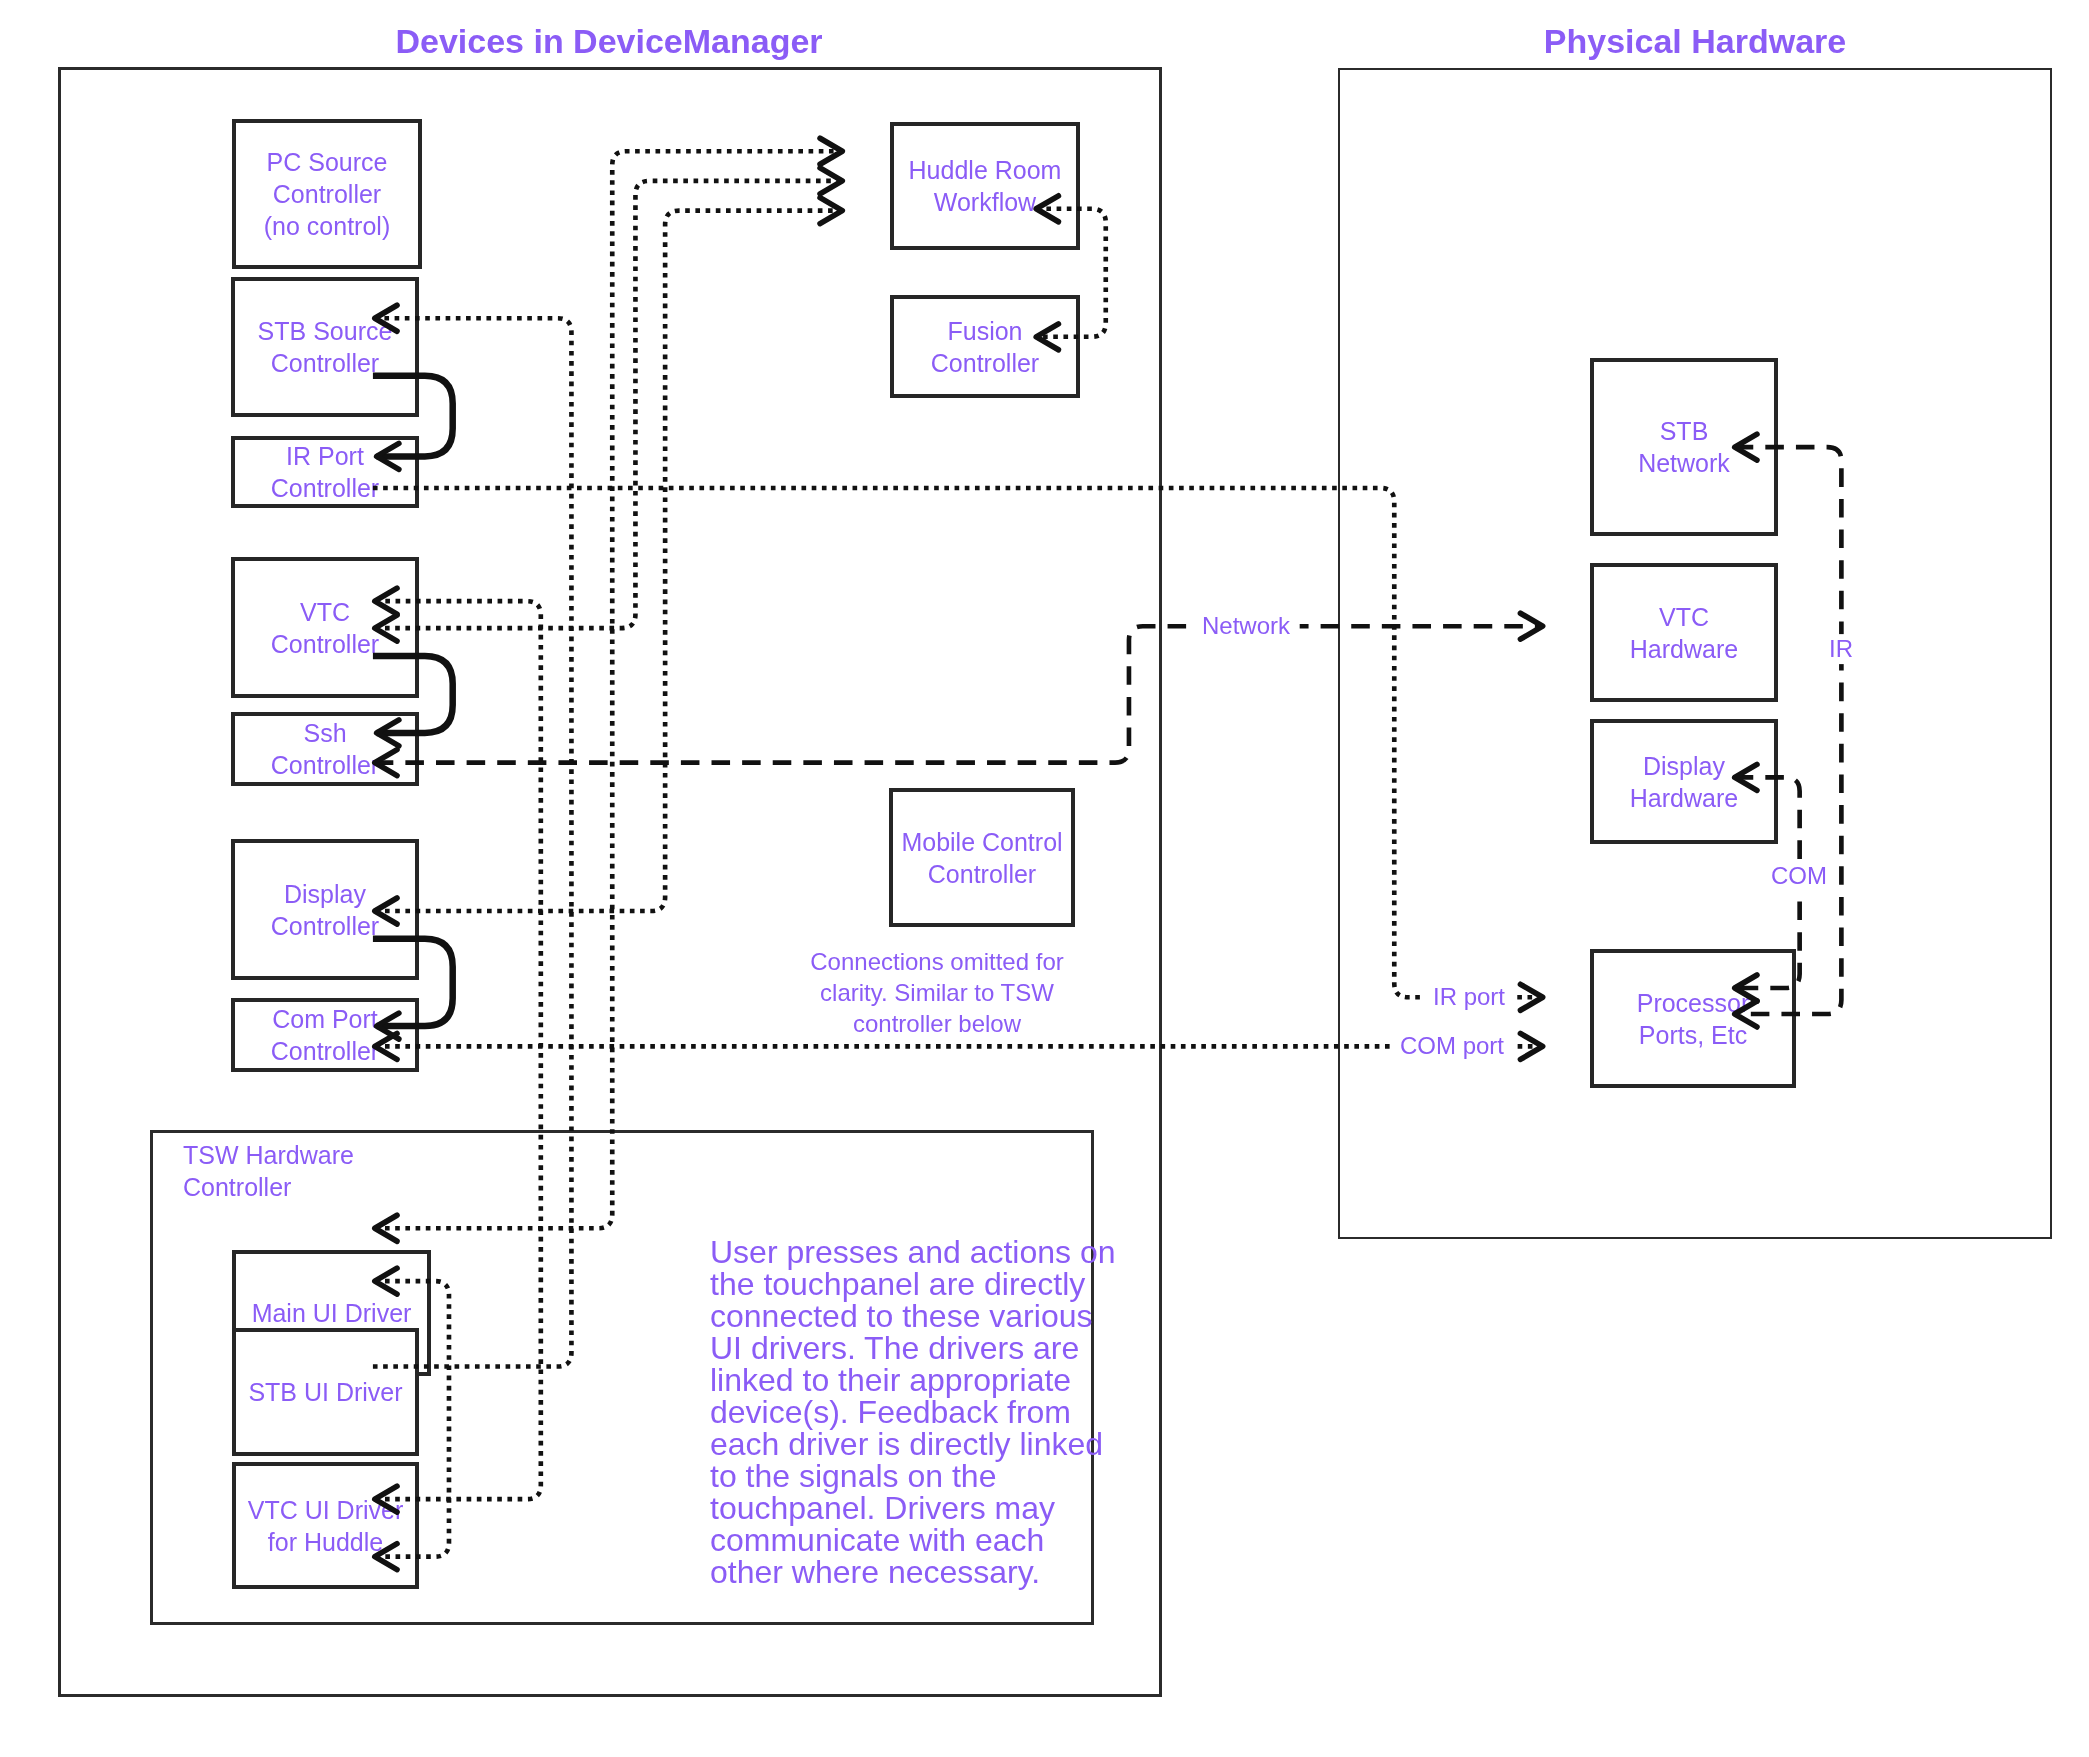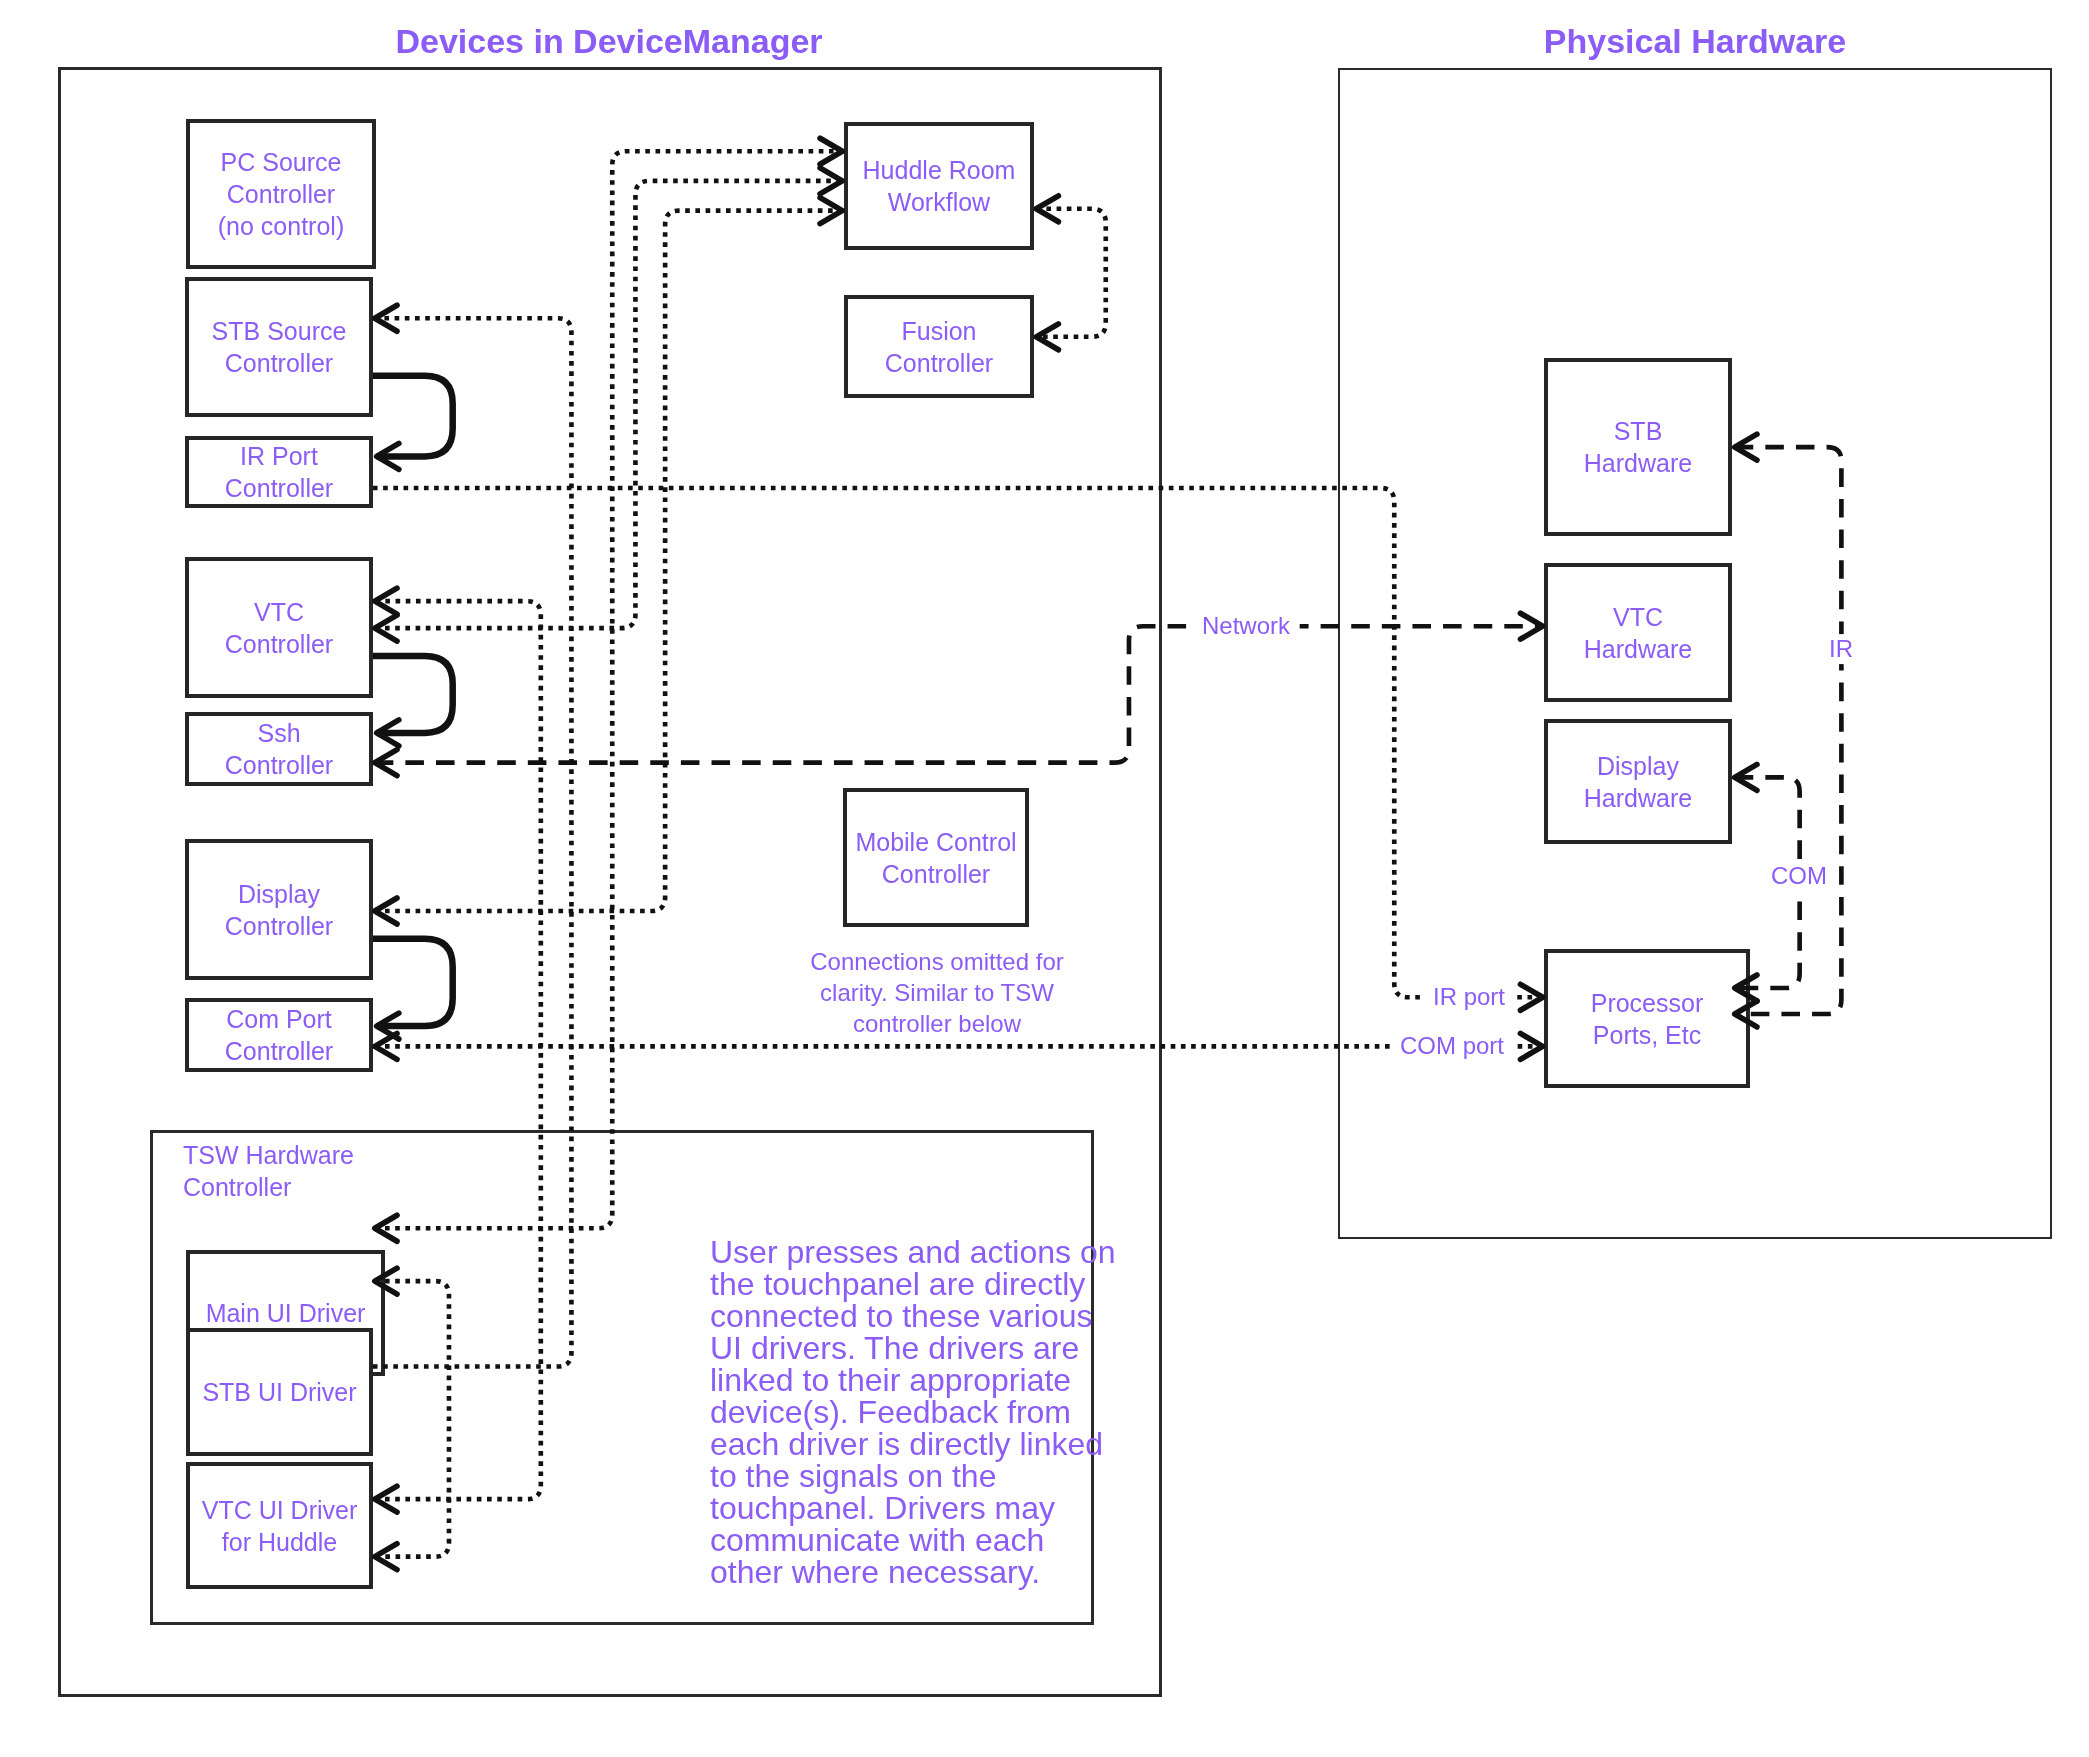--- a/index.html
+++ b/index.html
@@ -33,20 +33,21 @@
     background:#ffffff;
     border:4.6px solid #262626;
     display:flex;
     align-items:center;
     justify-content:center;
     text-align:center;
     white-space:pre-line;
     font-size:25px;
     line-height:32px;
     z-index:2;
+    margin-left:46px;
   }
   .wires{
     position:absolute;left:0;top:0;
     z-index:3;
     pointer-events:none;
   }
   .linelabel{
     position:absolute;
     transform:translate(-50%,-50%);
     background:#ffffff;
@@ -121,21 +122,21 @@
 UI drivers.  The drivers are
 linked to their appropriate
 device(s). Feedback from
 each driver is directly linked
 to the signals on the
 touchpanel. Drivers may
 communicate with each
 other where necessary.</div>
 
   <div class="node" style="left:1544px;top:358px;width:188px;height:178px;">STB
-Hardware</div>
+Network</div>
   <div class="node" style="left:1544px;top:563px;width:188px;height:139px;">VTC
 Hardware</div>
   <div class="node" style="left:1544px;top:719px;width:188px;height:125px;">Display
 Hardware</div>
   <div class="node" style="left:1544px;top:949px;width:206px;height:139px;">Processor
 Ports, Etc</div>
 
   <svg class="wires" width="2090" height="1758" viewBox="0 0 2253 1895" aria-hidden="true">
     <defs>
       <marker id="arr" markerUnits="userSpaceOnUse" markerWidth="64" markerHeight="64" viewBox="-32 -32 64 64" refX="0" refY="0" orient="auto-start-reverse">

